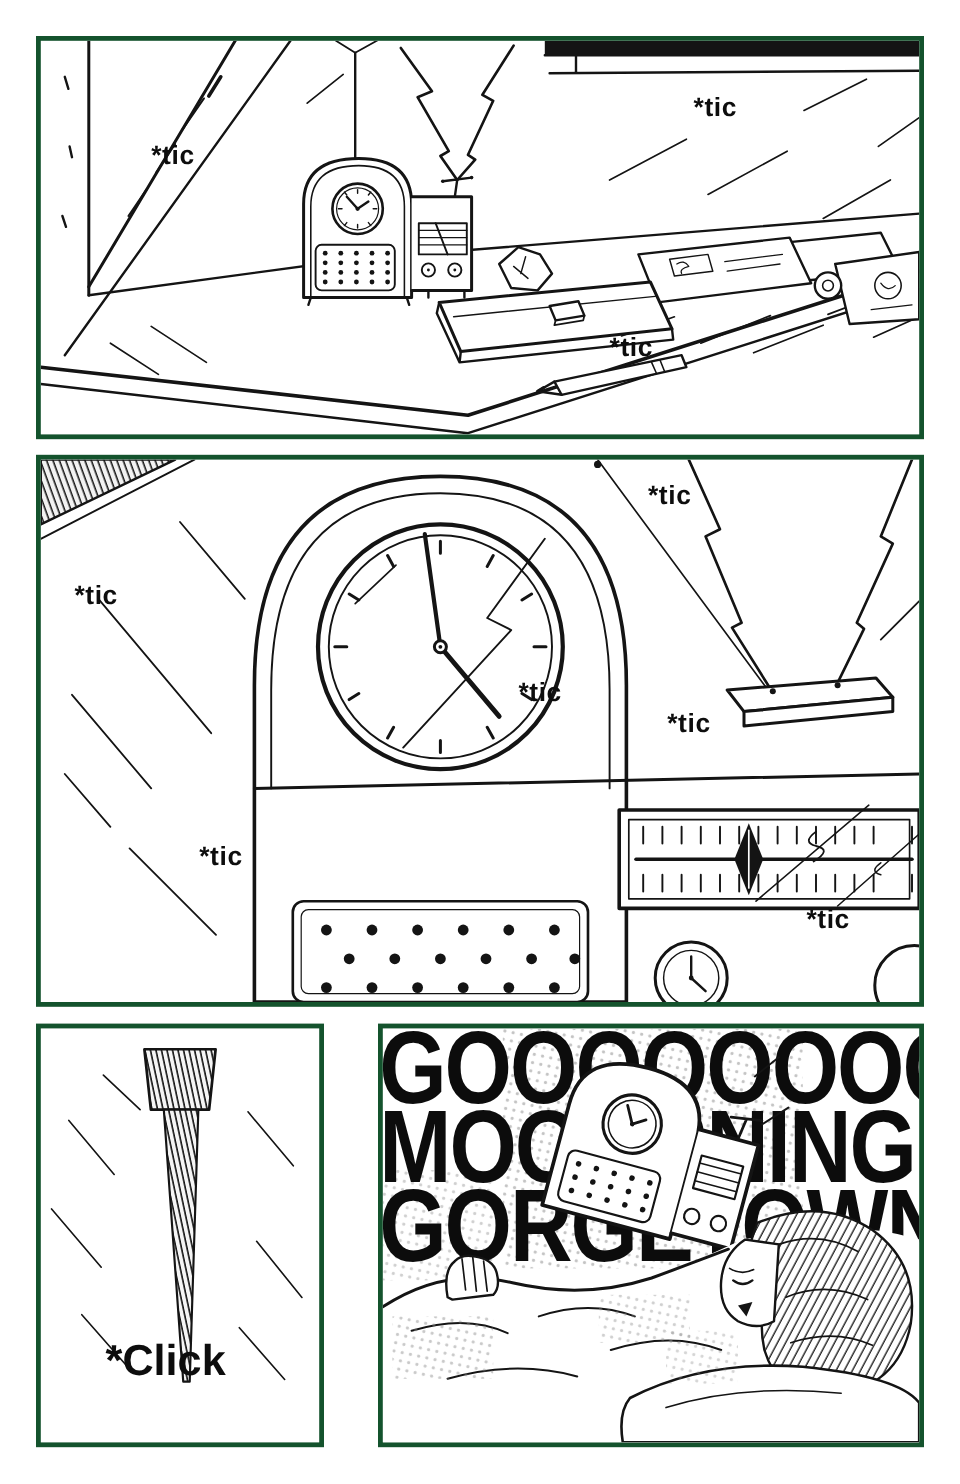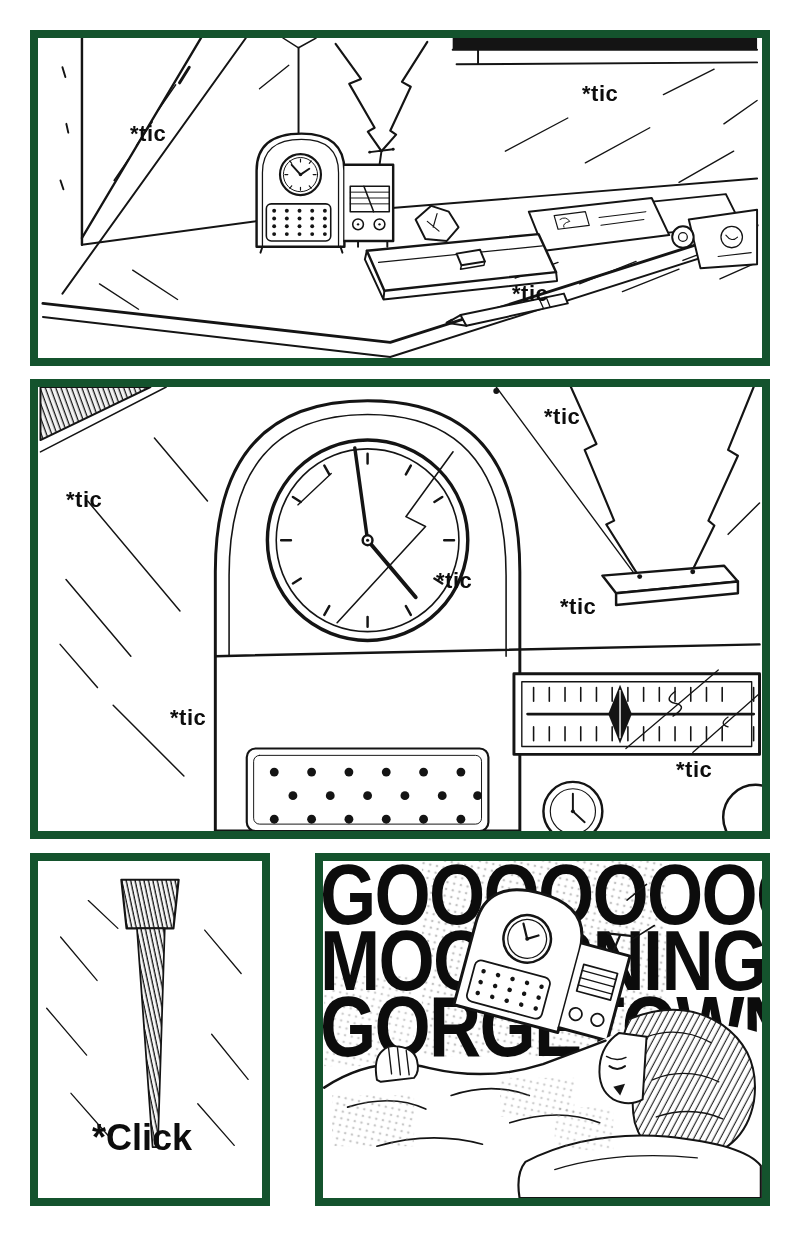--- a/index.html
+++ b/index.html
@@ -5,21 +5,21 @@
   * { margin:0; padding:0; box-sizing:border-box; }
   html,body { background:#ffffff; }
   body {
     width:800px; height:1237px;
     font-family:"Liberation Sans", sans-serif;
     position:relative; overflow:hidden;
   }
   .page { position:relative; width:800px; height:1237px; background:#fff; }
   .panel {
     position:absolute; background:#fff;
-    border:8px solid #14532d; overflow:hidden;padding-left:28px;
+    border:4px solid #14532d; overflow:hidden;padding-left:28px;
   }
   .panel > svg { position:absolute; left:0; top:0; width:100%; height:100%; }
   #panel1 { left:30px; top:30px;  width:740px; height:336px; }
   #panel2 { left:30px; top:379px; width:740px; height:460px; }
   #panel3 { left:30px; top:853px; width:240px; height:353px; }
   #panel4 { left:315px; top:853px; width:455px; height:353px; }
 
   .sfx {
     position:absolute; font-weight:700; color:#0d0d0d; white-space:nowrap;
     font-family:"Liberation Sans", sans-serif;

